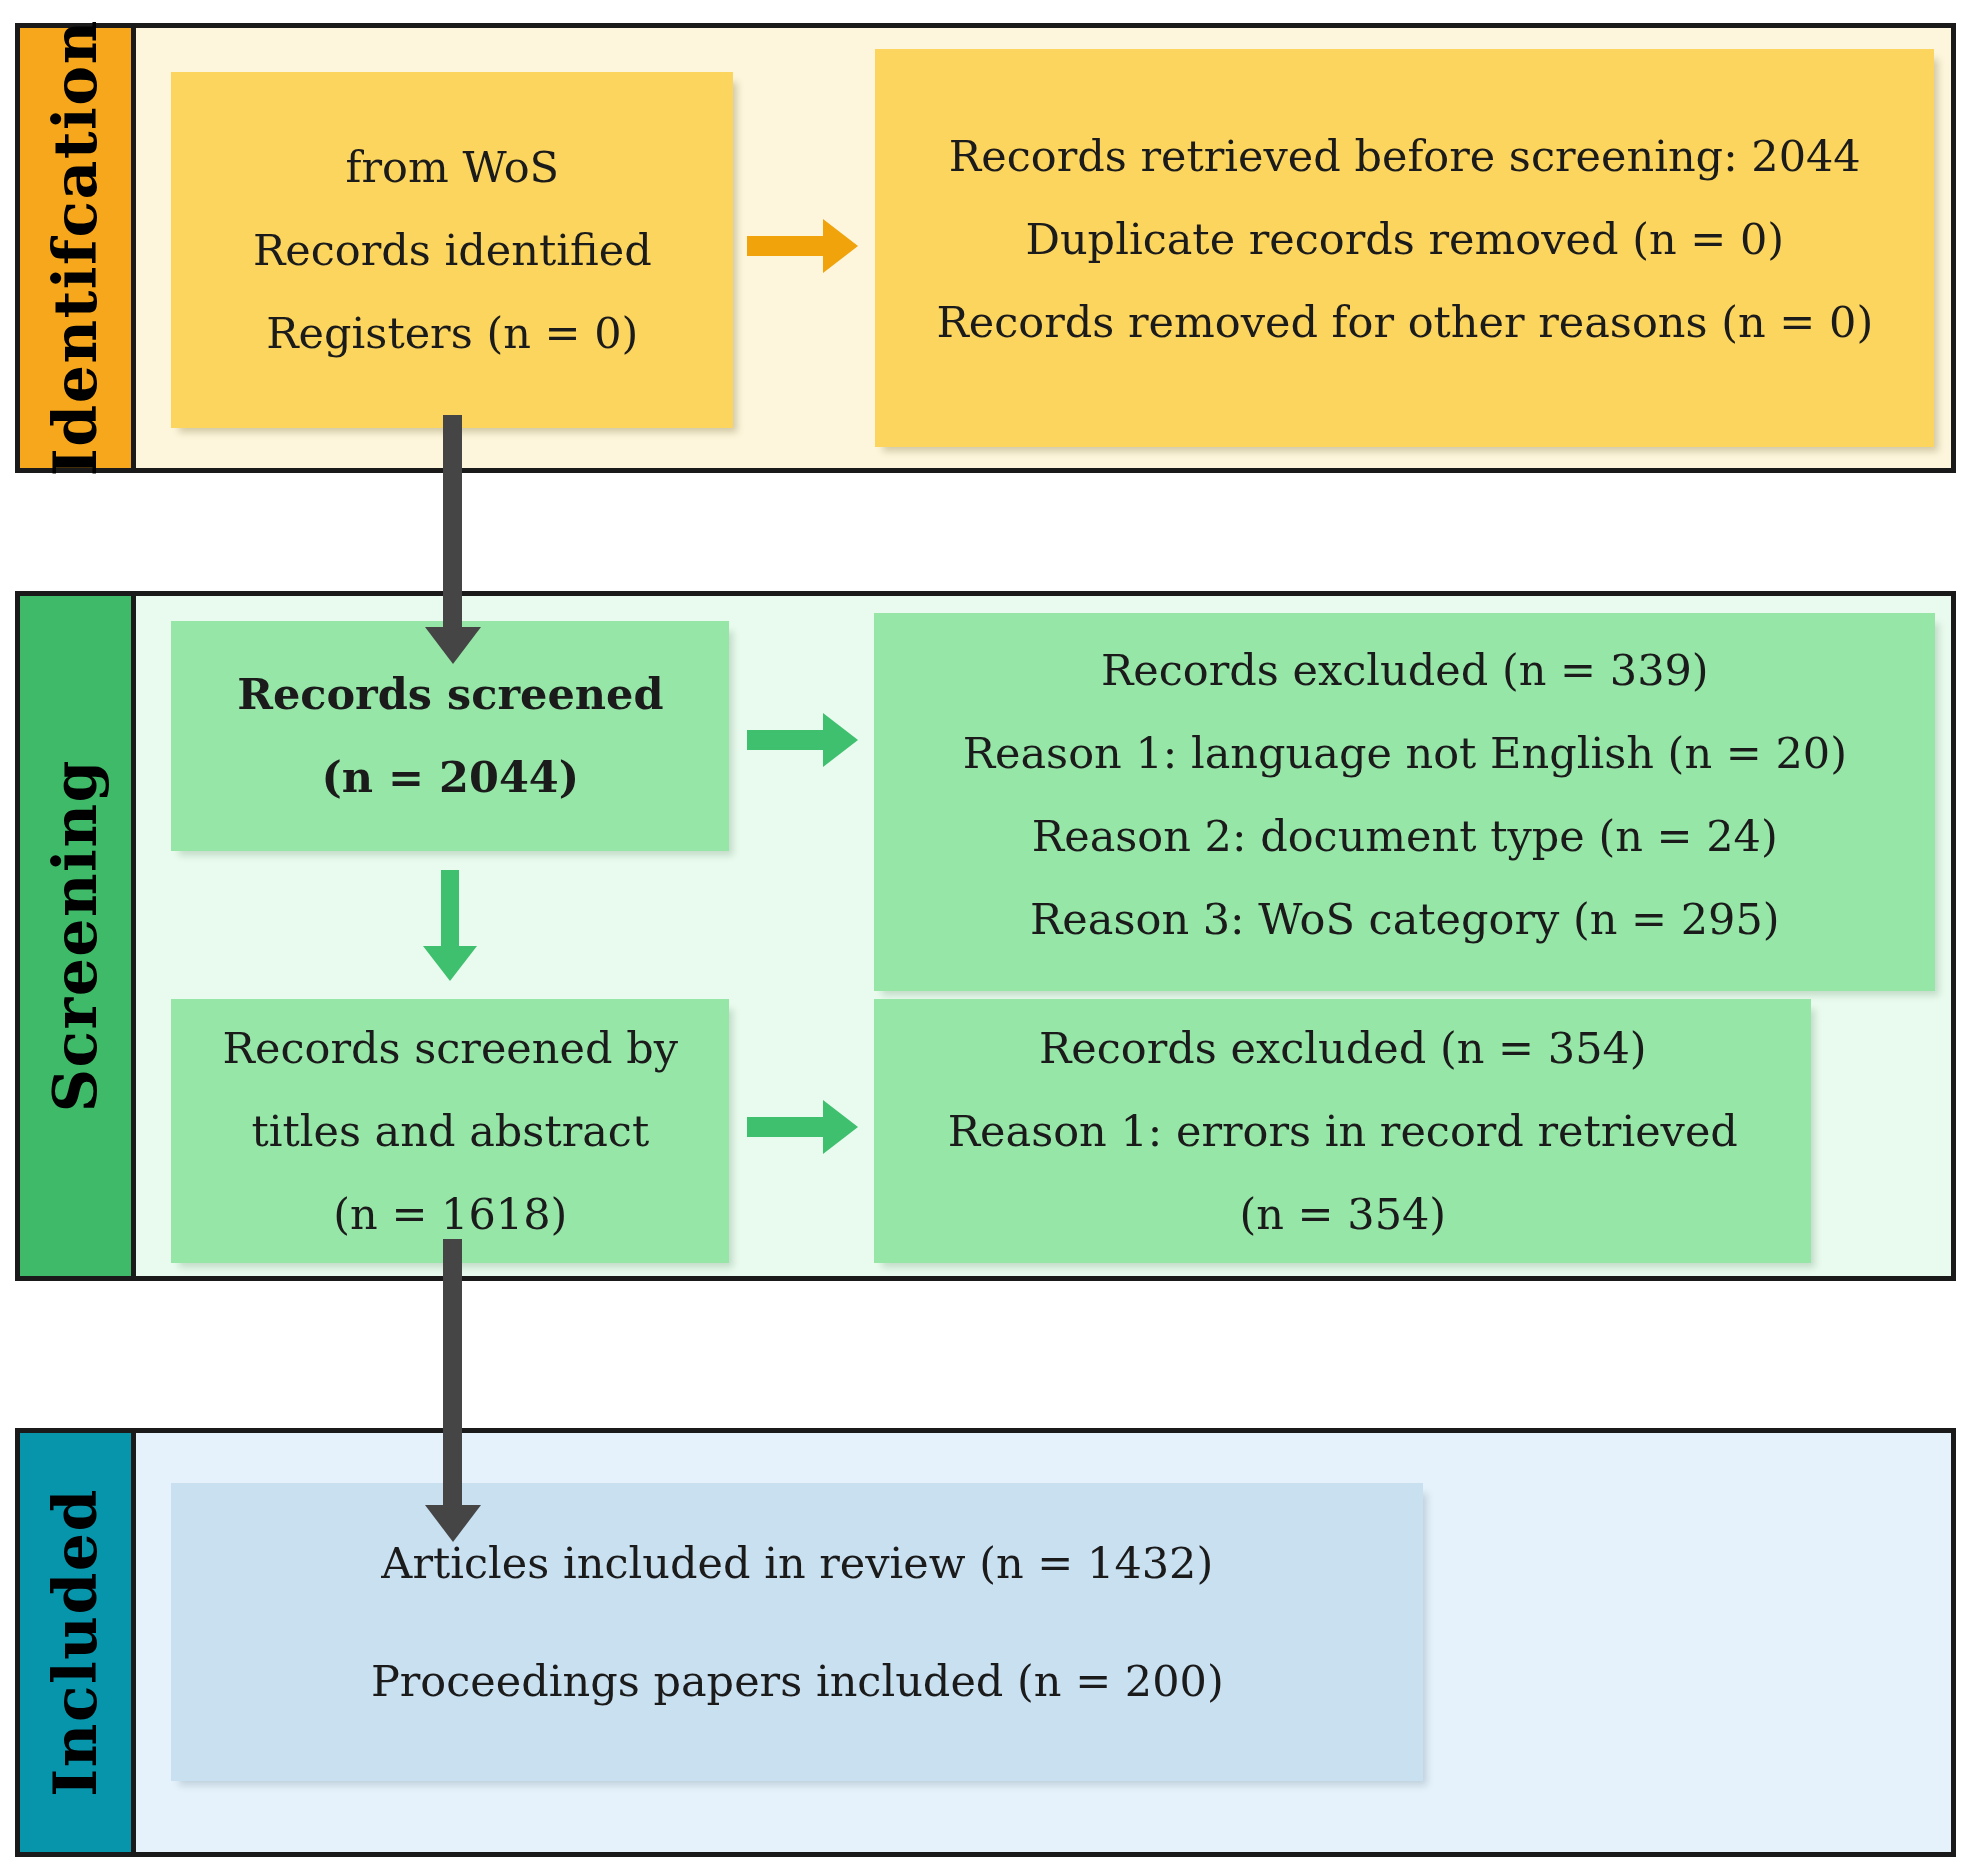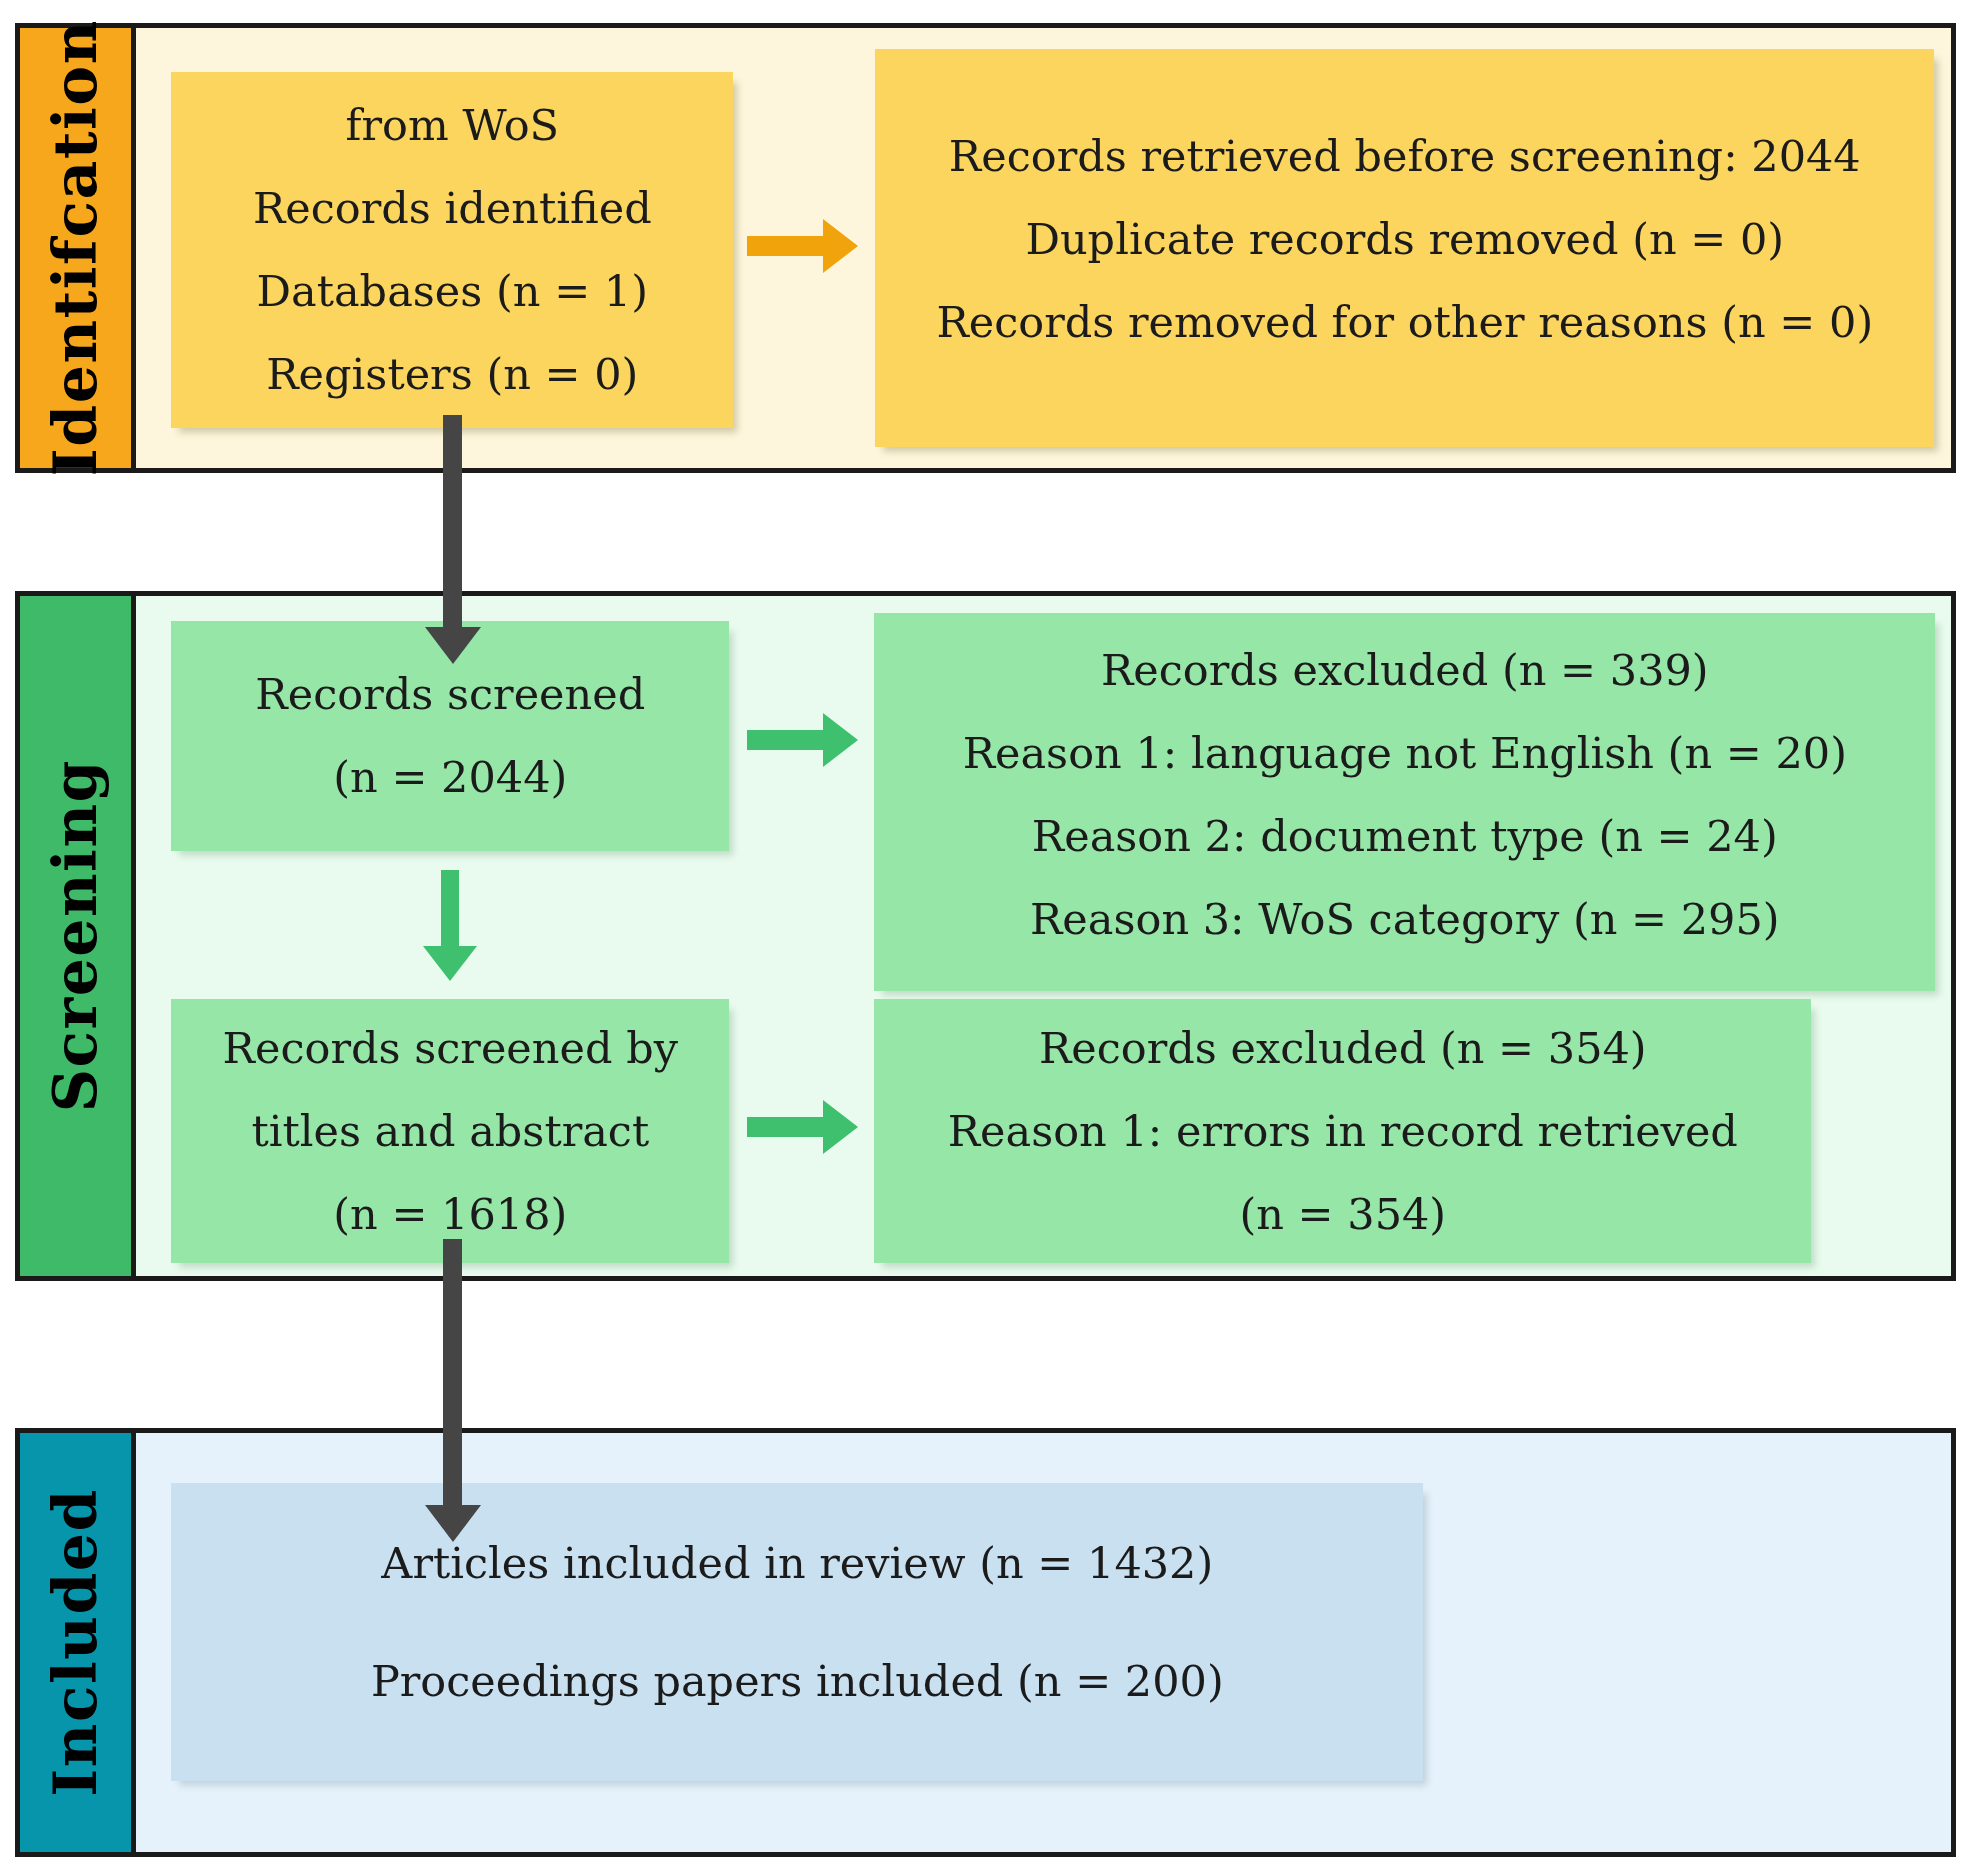--- a/index.html
+++ b/index.html
@@ -68,21 +68,21 @@
   }
   .fbox .line { white-space: nowrap; }
   .gold-box  { background: #fbd55e; box-shadow: 6.1px 7.6px 6.9px -2.3px rgba(110,95,40,0.30); }
   .green-box { background: #96e6a8; box-shadow: 6.1px 7.6px 6.9px -2.3px rgba(60,110,70,0.22); }
   .blue-box  { background: #c9e0f0; box-shadow: 6.1px 7.6px 6.9px -2.3px rgba(70,95,115,0.22); gap: 35px; }
 
   
   #box-id-left   { left: 151px;  top: 44px;  width: 562px;  height: 356px; }
   #box-id-right  { left: 855px; top: 21.4px;  width: 1059px; height: 398px; padding-bottom: 17px; justify-content: center; }
   
-  #box-screened       { left: 151px;  top: 25px;  width: 558px;  height: 230px; }
+  #box-screened       { left: 151px;  top: 25px;  width: 558px;  height: 230px; font-weight: bold; }
   #box-excluded-339   { left: 854px; top: 17px;  width: 1061px; height: 378px; padding-bottom: 13.8px; }
   #box-titles         { left: 151px;  top: 403px; width: 558px;  height: 264px; }
   #box-excluded-354   { left: 854px; top: 403px; width: 937px; height: 264px; }
   
   #box-included  { left: 151px; top: 50px; width: 1252px; height: 298px; padding-bottom: 20px; }
 
   
   .h-arrow {
     position: absolute;
     display: flex;
@@ -151,21 +151,20 @@
 <div id="canvas">
 
   <section class="band" id="band-identification">
     <div class="stage-tab tab-orange">
       <span class="tab-label">Identifcation</span>
     </div>
 
     <div class="fbox gold-box" id="box-id-left">
         <div class="line">from WoS</div>
         <div class="line">Records identified</div>
-        <div class="line">Databases (n = 1)</div>
         <div class="line">Registers (n = 0)</div>
       </div>
 
     <div class="h-arrow arrow-orange" id="arrow-id-right">
       <div class="h-stem"></div>
       <div class="h-head"></div>
     </div>
 
     <div class="fbox gold-box" id="box-id-right">
         <div class="line">Records retrieved before screening: 2044</div>

